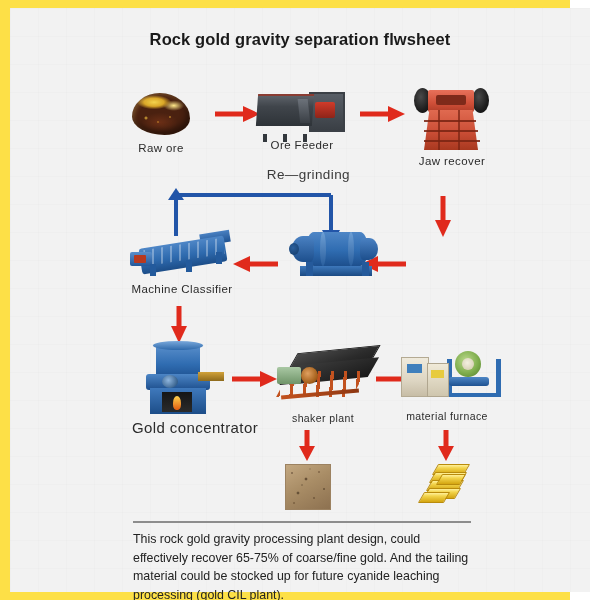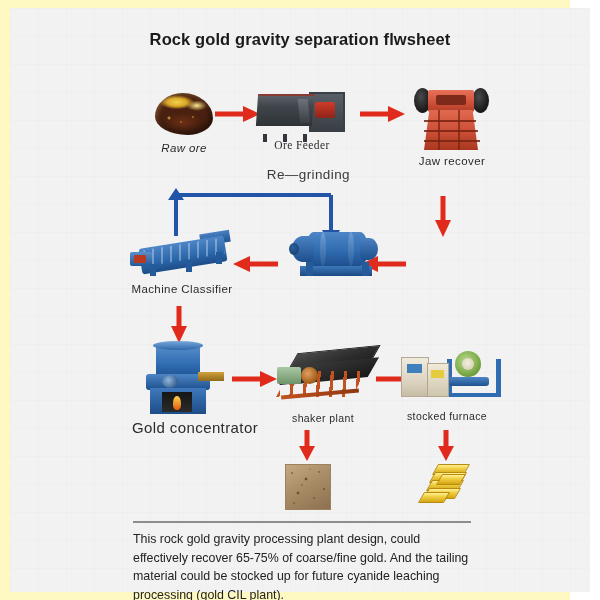--- a/index.html
+++ b/index.html
@@ -13,21 +13,21 @@
     position: relative;
     overflow: hidden;
     font-family: "Liberation Sans", sans-serif;
   }
 
   
   #page {
     position: absolute;
     left: 0; top: 0;
     width: 570px; height: 600px;
-    background: #fef9c3;
+    background: #fde047;
   }
   #sheet {
     position: absolute;
     left: 10px; top: 8px;
     width: 580px; height: 584px;
     background: #f2f2f2;
     background-image:
       linear-gradient(to right, rgba(0,0,0,0.012) 1px, transparent 1px),
       linear-gradient(to bottom, rgba(0,0,0,0.012) 1px, transparent 1px);
     background-size: 28px 28px;
@@ -426,35 +426,35 @@
   }
 </style>
 </head>
 <body>
 
 <div id="page">
   <div id="sheet"></div>
 
   <div id="title">Rock gold gravity separation flwsheet</div>
 
-  <div class="node" style="left:147px; top:93px; width:74px;font-style:italic;">
+  <div class="node" style="left:124px; top:93px; width:74px;">
     <div class="art" style="width:58px; height:46px;">
       <div class="ore-lump"></div>
     </div>
     <div class="caption">Raw ore</div>
   </div>
 
   <div class="arrow-h" style="left:215px; top:105px;">
     <svg width="46" height="18" viewBox="0 0 46 18">
       <path d="M0 9 L30 9" stroke="#e02a1c" stroke-width="5"></path>
       <path d="M28 1 L45 9 L28 17 Z" fill="#e02a1c"></path>
     </svg>
   </div>
 
-  <div class="node" style="left:256px; top:86px; width:92px;font-family:Liberation Serif, serif;">
+  <div class="node" style="left:256px; top:86px; width:92px;">
     <div class="art" style="width:90px; height:50px;">
       <div class="feeder-frame"></div>
       <div class="feeder-body"></div>
       <div class="feeder-motor"></div>
       <div class="feeder-leg" style="left:6px;"></div>
       <div class="feeder-leg" style="left:26px;"></div>
       <div class="feeder-leg" style="left:46px;"></div>
     </div>
     <div class="caption">Ore Feeder</div>
   </div>
@@ -593,21 +593,21 @@
   </div>
 
   <div class="node" style="left:394px; top:345px; width:106px;">
     <div class="art" style="width:96px; height:62px;">
       <div class="sf-frame"></div>
       <div class="sf-roll"></div>
       <div class="sf-crucible"></div>
       <div class="sf-cab"></div>
       <div class="sf-panel"></div>
     </div>
-    <div class="caption" style="font-size:10.5px;">stocked furnace</div>
+    <div class="caption" style="font-size:10.5px;">material furnace</div>
   </div>
 
   <div class="arrow-v" style="left:298px; top:430px;">
     <svg width="18" height="32" viewBox="0 0 18 32">
       <path d="M9 0 L9 18" stroke="#e02a1c" stroke-width="5"></path>
       <path d="M1 16 L9 31 L17 16 Z" fill="#e02a1c"></path>
     </svg>
   </div>
 
   <div class="arrow-v" style="left:437px; top:430px;">

